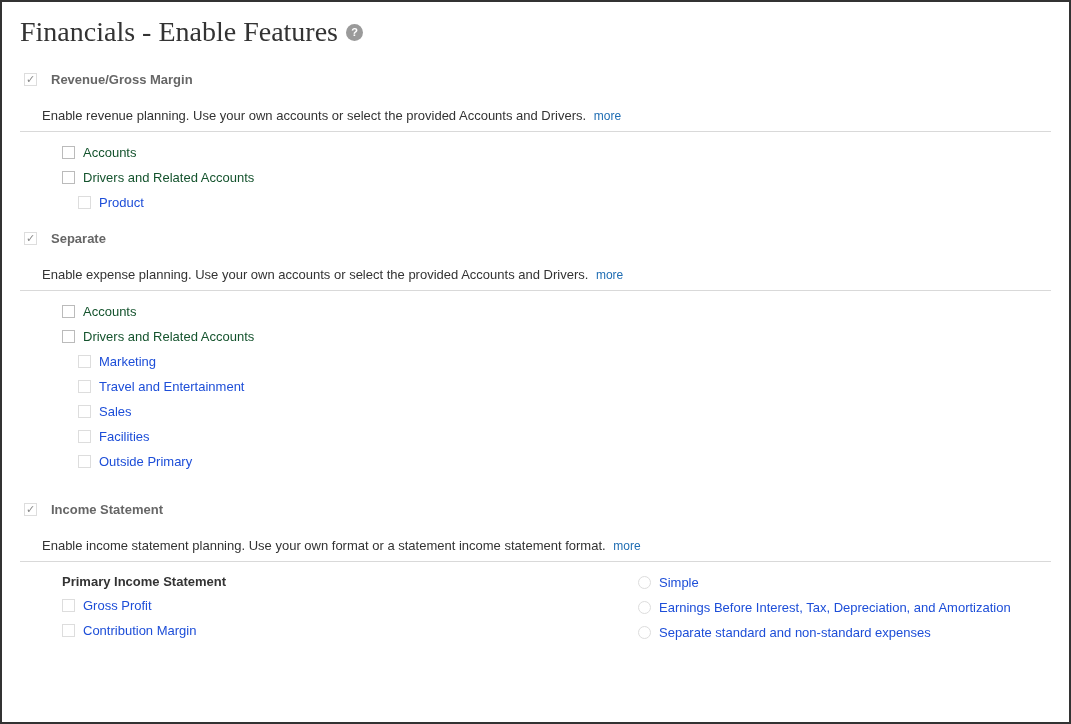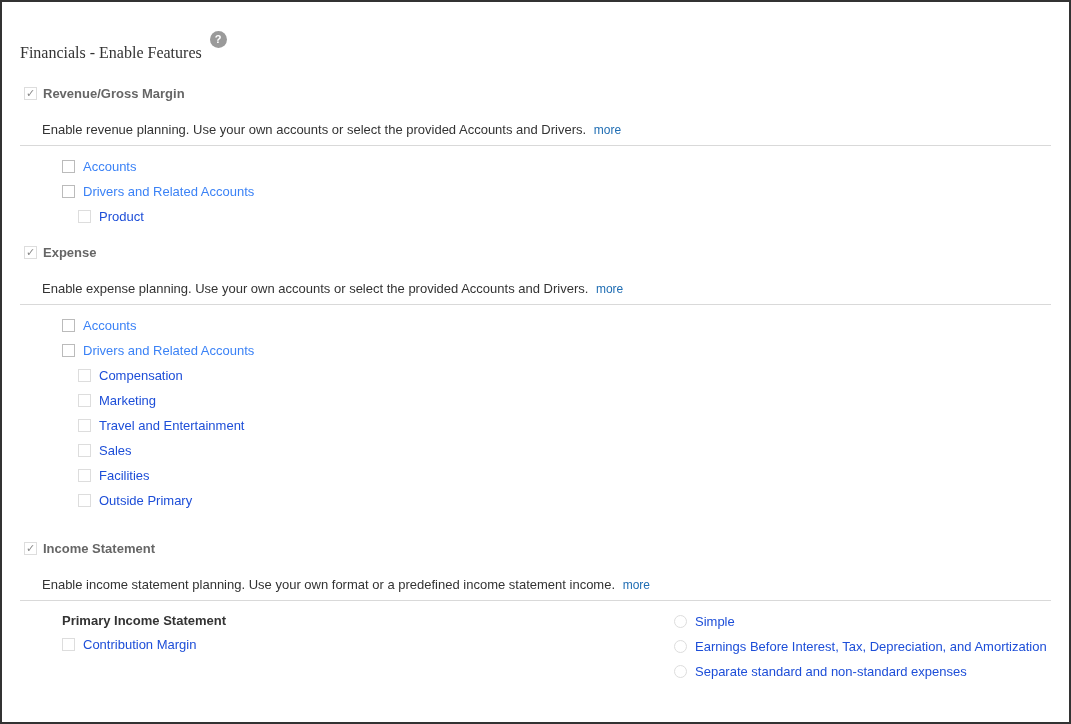--- a/index.html
+++ b/index.html
@@ -13,24 +13,23 @@
     }
     .container { padding: 14px 18px; }
     .page-title-row {
       display: flex;
       align-items: center;
       gap: 8px;
       margin-bottom: 24px;
     }
     .page-title {
       font-family: Georgia, "Times New Roman", serif;
-      font-size: 16px;
+      font-size: 28px;
       color: #333;
       font-weight: normal;
-      margin-top: 28px;
     }
     .help-icon {
       width: 17px; height: 17px;
       border-radius: 50%;
       background: #9a9a9a;
       color: #fff;
       font-size: 11px;
       font-weight: bold;
       display: inline-flex;
       align-items: center;
@@ -40,20 +39,21 @@
     .section-header-row {
       display: flex;
       align-items: center;
       gap: 6px;
       padding-left: 4px;
     }
     .section-title {
       font-size: 13px;
       font-weight: 600;
       color: #666;
+      margin-left: 8px;
     }
     .section-desc {
       font-size: 13px;
       color: #333;
       padding: 4px 0 8px 22px;
       margin-top: 17px;
     }
     .section-desc .more-link {
       color: #1f6db3;
       font-size: 12px;
@@ -93,31 +93,31 @@
     }
     .radio.disabled { border-color: #ddd; cursor: default; }
     .opt-row {
       display: flex;
       align-items: center;
       gap: 8px;
       padding: 5px 0;
     }
     .indent-1 { padding-left: 42px; }
     .indent-2 { padding-left: 58px; }
-    .opt-label { font-size: 13px; color: #3b82f6; }
+    .opt-label { font-size: 13px; color: #14532d; }
     .opt-label.muted { color: #1d4ed8; }
     .sub-header {
       font-size: 13px;
       font-weight: 600;
       color: #333;
       padding: 4px 0;
     }
     .columns {
       display: flex;
-      gap: 52px;
+      gap: 16px;
       padding-left: 42px;
     }
     .col { flex: 0 0 auto; }
     .col-left { width: 560px; }
     .section-block { margin-bottom: 16px; }
     .section-block.tall { margin-bottom: 28px; }
   </style>
 </head>
 <body>
 
@@ -147,38 +147,34 @@
     </div>
     <div class="opt-row indent-2">
       <span class="checkbox disabled"></span>
       <span class="opt-label muted">Product</span>
     </div>
   </div>
 
   <div class="section-block tall">
     <div class="section-header-row">
       <span class="checkbox checked disabled"></span>
-      <span class="section-title">Expense</span>
+      <span class="section-title">Separate</span>
     </div>
     <div class="section-desc">
       <span>Enable expense planning. Use your own accounts or select the provided Accounts and Drivers.</span>
       <span class="more-link">more</span>
     </div>
     <div class="divider"></div>
     <div class="opt-row indent-1">
       <span class="checkbox"></span>
       <span class="opt-label">Accounts</span>
     </div>
     <div class="opt-row indent-1">
       <span class="checkbox"></span>
       <span class="opt-label">Drivers and Related Accounts</span>
-    </div>
-    <div class="opt-row indent-2">
-      <span class="checkbox disabled"></span>
-      <span class="opt-label muted">Compensation</span>
     </div>
     <div class="opt-row indent-2">
       <span class="checkbox disabled"></span>
       <span class="opt-label muted">Marketing</span>
     </div>
     <div class="opt-row indent-2">
       <span class="checkbox disabled"></span>
       <span class="opt-label muted">Travel and Entertainment</span>
     </div>
     <div class="opt-row indent-2">
@@ -194,29 +190,33 @@
       <span class="opt-label muted">Outside Primary</span>
     </div>
   </div>
 
   <div class="section-block">
     <div class="section-header-row">
       <span class="checkbox checked disabled"></span>
       <span class="section-title">Income Statement</span>
     </div>
     <div class="section-desc">
-      <span>Enable income statement planning. Use your own format or a predefined income statement income.</span>
+      <span>Enable income statement planning. Use your own format or a statement income statement format.</span>
       <span class="more-link">more</span>
     </div>
     <div class="divider"></div>
     <div class="columns">
       <div class="col col-left">
         <div class="sub-header">Primary Income Statement</div>
         <div class="opt-row">
           <span class="checkbox disabled"></span>
+          <span class="opt-label muted">Gross Profit</span>
+        </div>
+        <div class="opt-row">
+          <span class="checkbox disabled"></span>
           <span class="opt-label muted">Contribution Margin</span>
         </div>
       </div>
       <div class="col">
         <div class="opt-row">
           <span class="radio disabled"></span>
           <span class="opt-label muted">Simple</span>
         </div>
         <div class="opt-row">
           <span class="radio disabled"></span>

